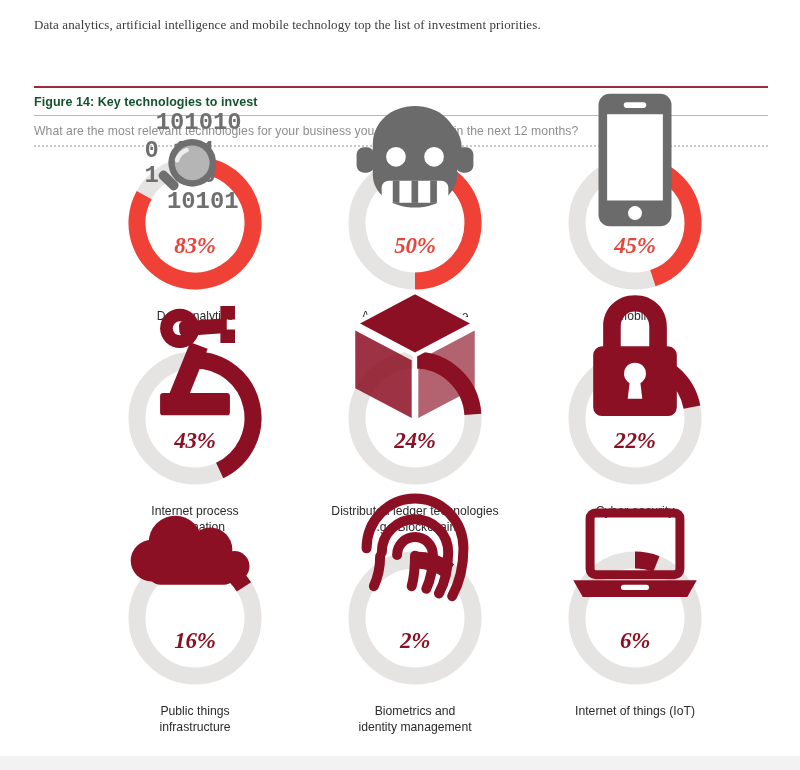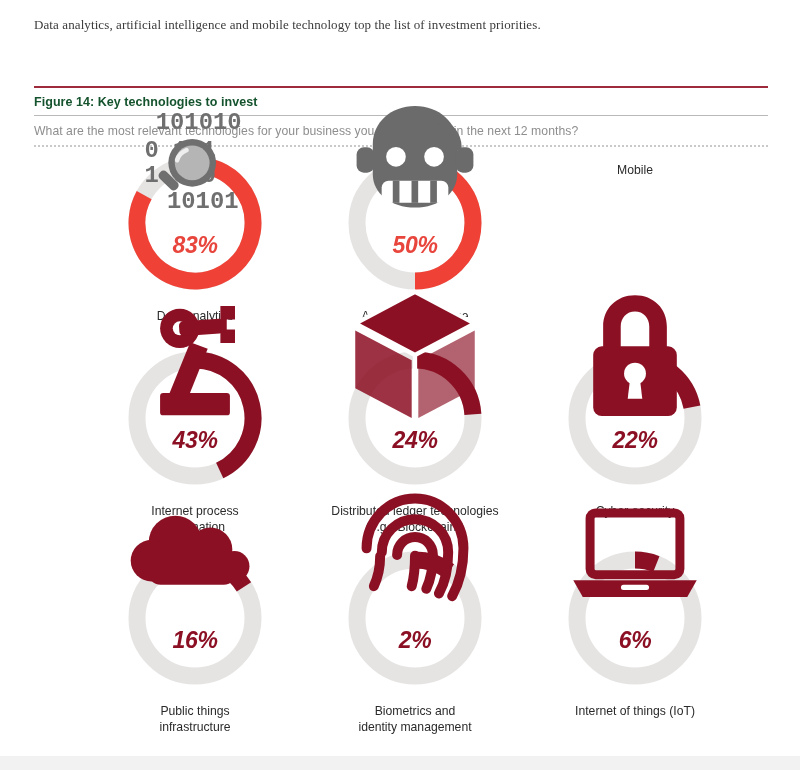--- a/index.html
+++ b/index.html
@@ -105,21 +105,21 @@
     justify-content: center;
     pointer-events: none;
   }
   .icon-slot {
     height: 44px;
     display: flex;
     align-items: flex-end;
     margin-bottom: 1px;
   }
   .pct {
-    font-family: Liberation Sans, sans-serif;
+    font-family: Liberation Serif, serif;
     font-style: italic;
     font-weight: bold;
     font-size: 23px;
     letter-spacing: -.3px;
     line-height: 1;
   }
   .pct.bright { color: #e8453c; }
   .pct.dark { color: #8c1024; text-align: right; }
 
   .cap {
@@ -206,20 +206,37 @@
       </svg>
             </div>
             <div class="pct bright">50%</div>
           </div>
         </div>
         <div class="cap">
           <div>Artificial intelligence</div>
         </div>
       </div>
       <div class="cell">
+        <div class="donut-wrap">
+          <svg viewBox="0 0 146 146">
+      <circle cx="73" cy="73" r="58" fill="none" stroke="#e6e4e3" stroke-width="17"></circle>
+      <path d="M 73 15 A 58 58 0 0 1 90.92 128.16" fill="none" stroke="#ef4136" stroke-width="17" stroke-linecap="butt"></path>
+    </svg>
+          <div class="donut-inner">
+            <div class="icon-slot">
+              <svg width="30" height="44" viewBox="0 0 30 44">
+        <rect x="4" y="2" width="22" height="40" rx="3.4" fill="#6b6b6b"></rect>
+        <rect x="6.6" y="8.2" width="16.8" height="26" fill="#ffffff"></rect>
+        <rect x="11.6" y="4.6" width="6.8" height="1.7" rx=".85" fill="#ffffff"></rect>
+        <circle cx="15" cy="38" r="2.1" fill="#ffffff"></circle>
+      </svg>
+            </div>
+            <div class="pct bright">45%</div>
+          </div>
+        </div>
         <div class="cap">
           <div>Mobile</div>
         </div>
       </div>
     </div>
   <div class="row row-2">
       <div class="cell-spacer-l"></div>
       <div class="cell">
         <div class="donut-wrap">
           <svg viewBox="0 0 146 146">

